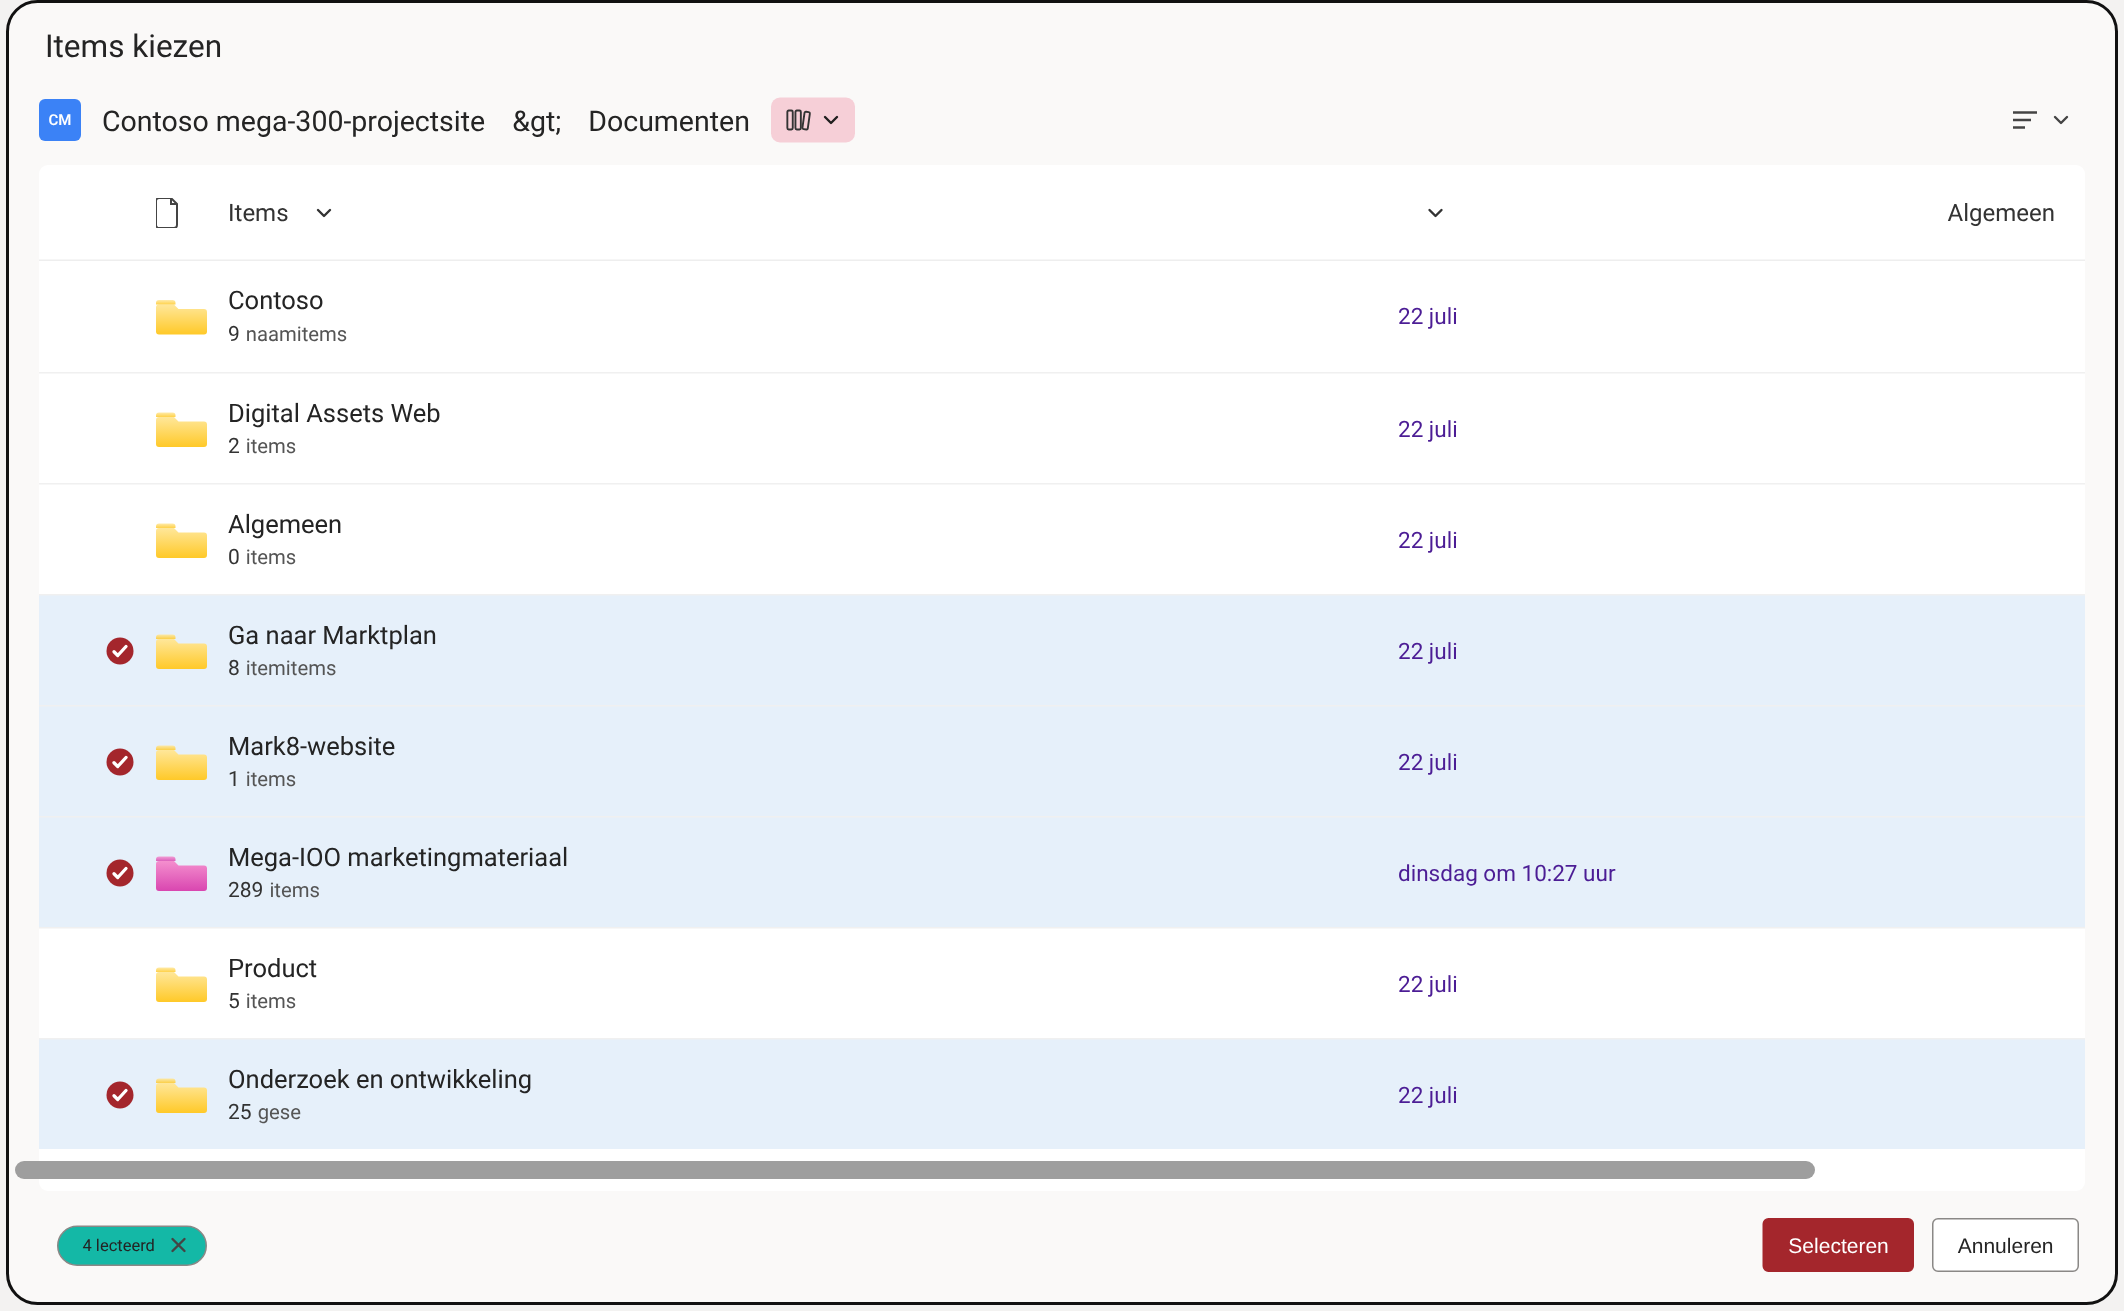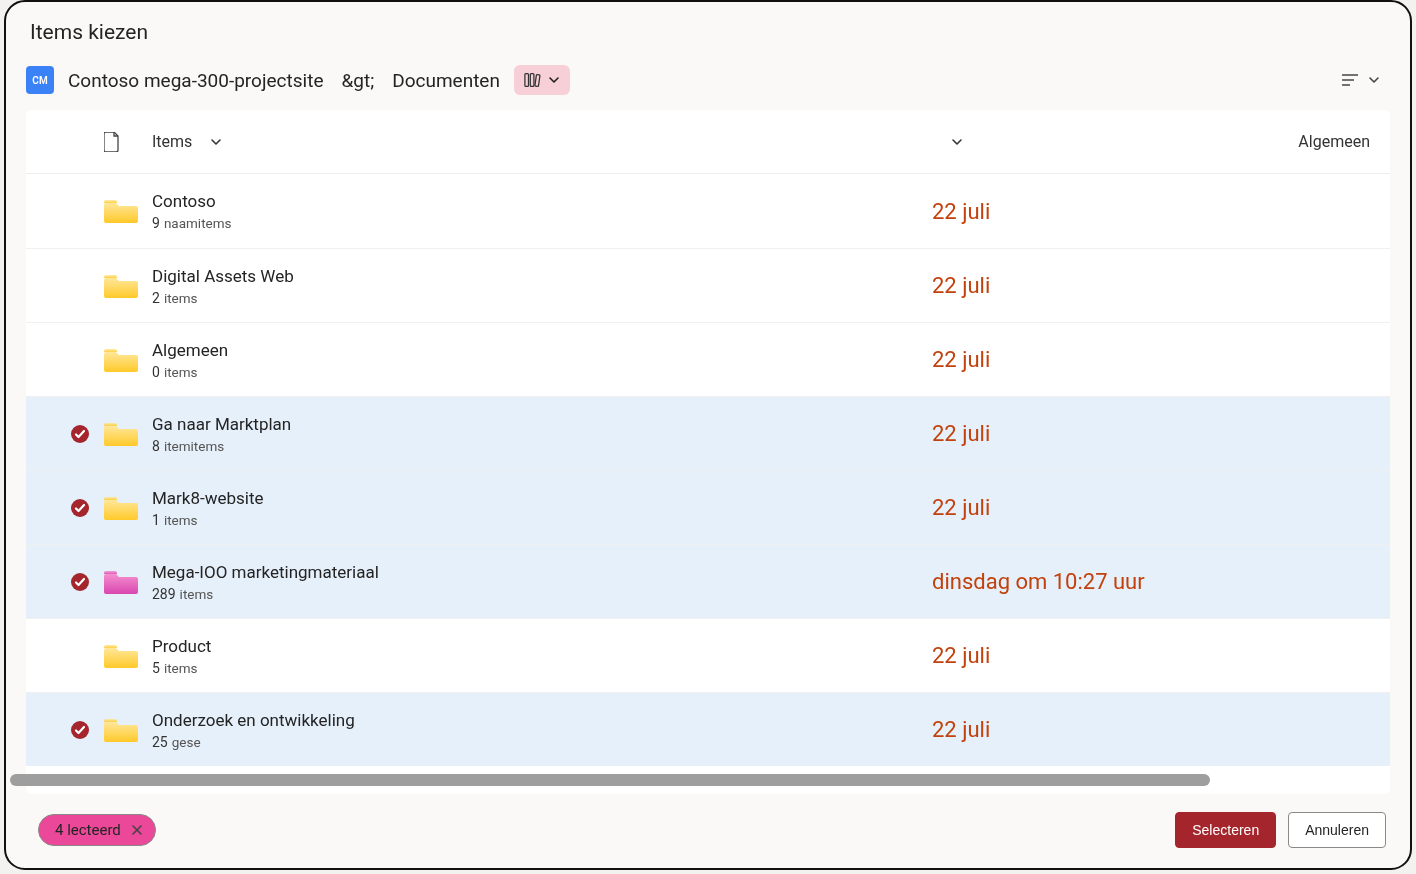--- a/index.html
+++ b/index.html
@@ -157,22 +157,22 @@
     flex: 0 0 780px;
     display: flex;
     flex-direction: column;
     gap: 4px;
   }
   .row .name-col .primary { font-size: 17px; color: #242424; }
   .row .name-col .secondary { font-size: 13.5px; color: #555; }
   .row .name-col .secondary .count { font-size: 14px; color: #333; margin-right: 4px; }
   .row .modified-col {
     flex: 1;
-    font-size: 22px;
-    color: #c2410c;
+    font-size: 15px;
+    color: #4c1d95;
   }
 
   .hscrollbar {
     position: absolute;
     left: 4px;
     right: 200px;
     bottom: 82px;
     height: 12px;
     background: #9e9e9e;
     border-radius: 6px;
@@ -182,24 +182,24 @@
     display: flex;
     align-items: center;
     padding: 18px 24px 20px 32px;
     gap: 12px;
   }
   .selection-pill {
     display: inline-flex;
     align-items: center;
     gap: 10px;
     border: 1.5px solid #8a8886;
-    background: #ec4899;
+    background: #14b8a6;
     border-radius: 18px;
     padding: 6px 12px 6px 16px;
-    font-size: 15px;
+    font-size: 11px;
     color: #242424;
     cursor: default;
   }
   .selection-pill .clear {
     cursor: pointer;
     display: inline-flex;
   }
   .footer-spacer { flex: 1; }
   .btn {
     font-size: 14px;

